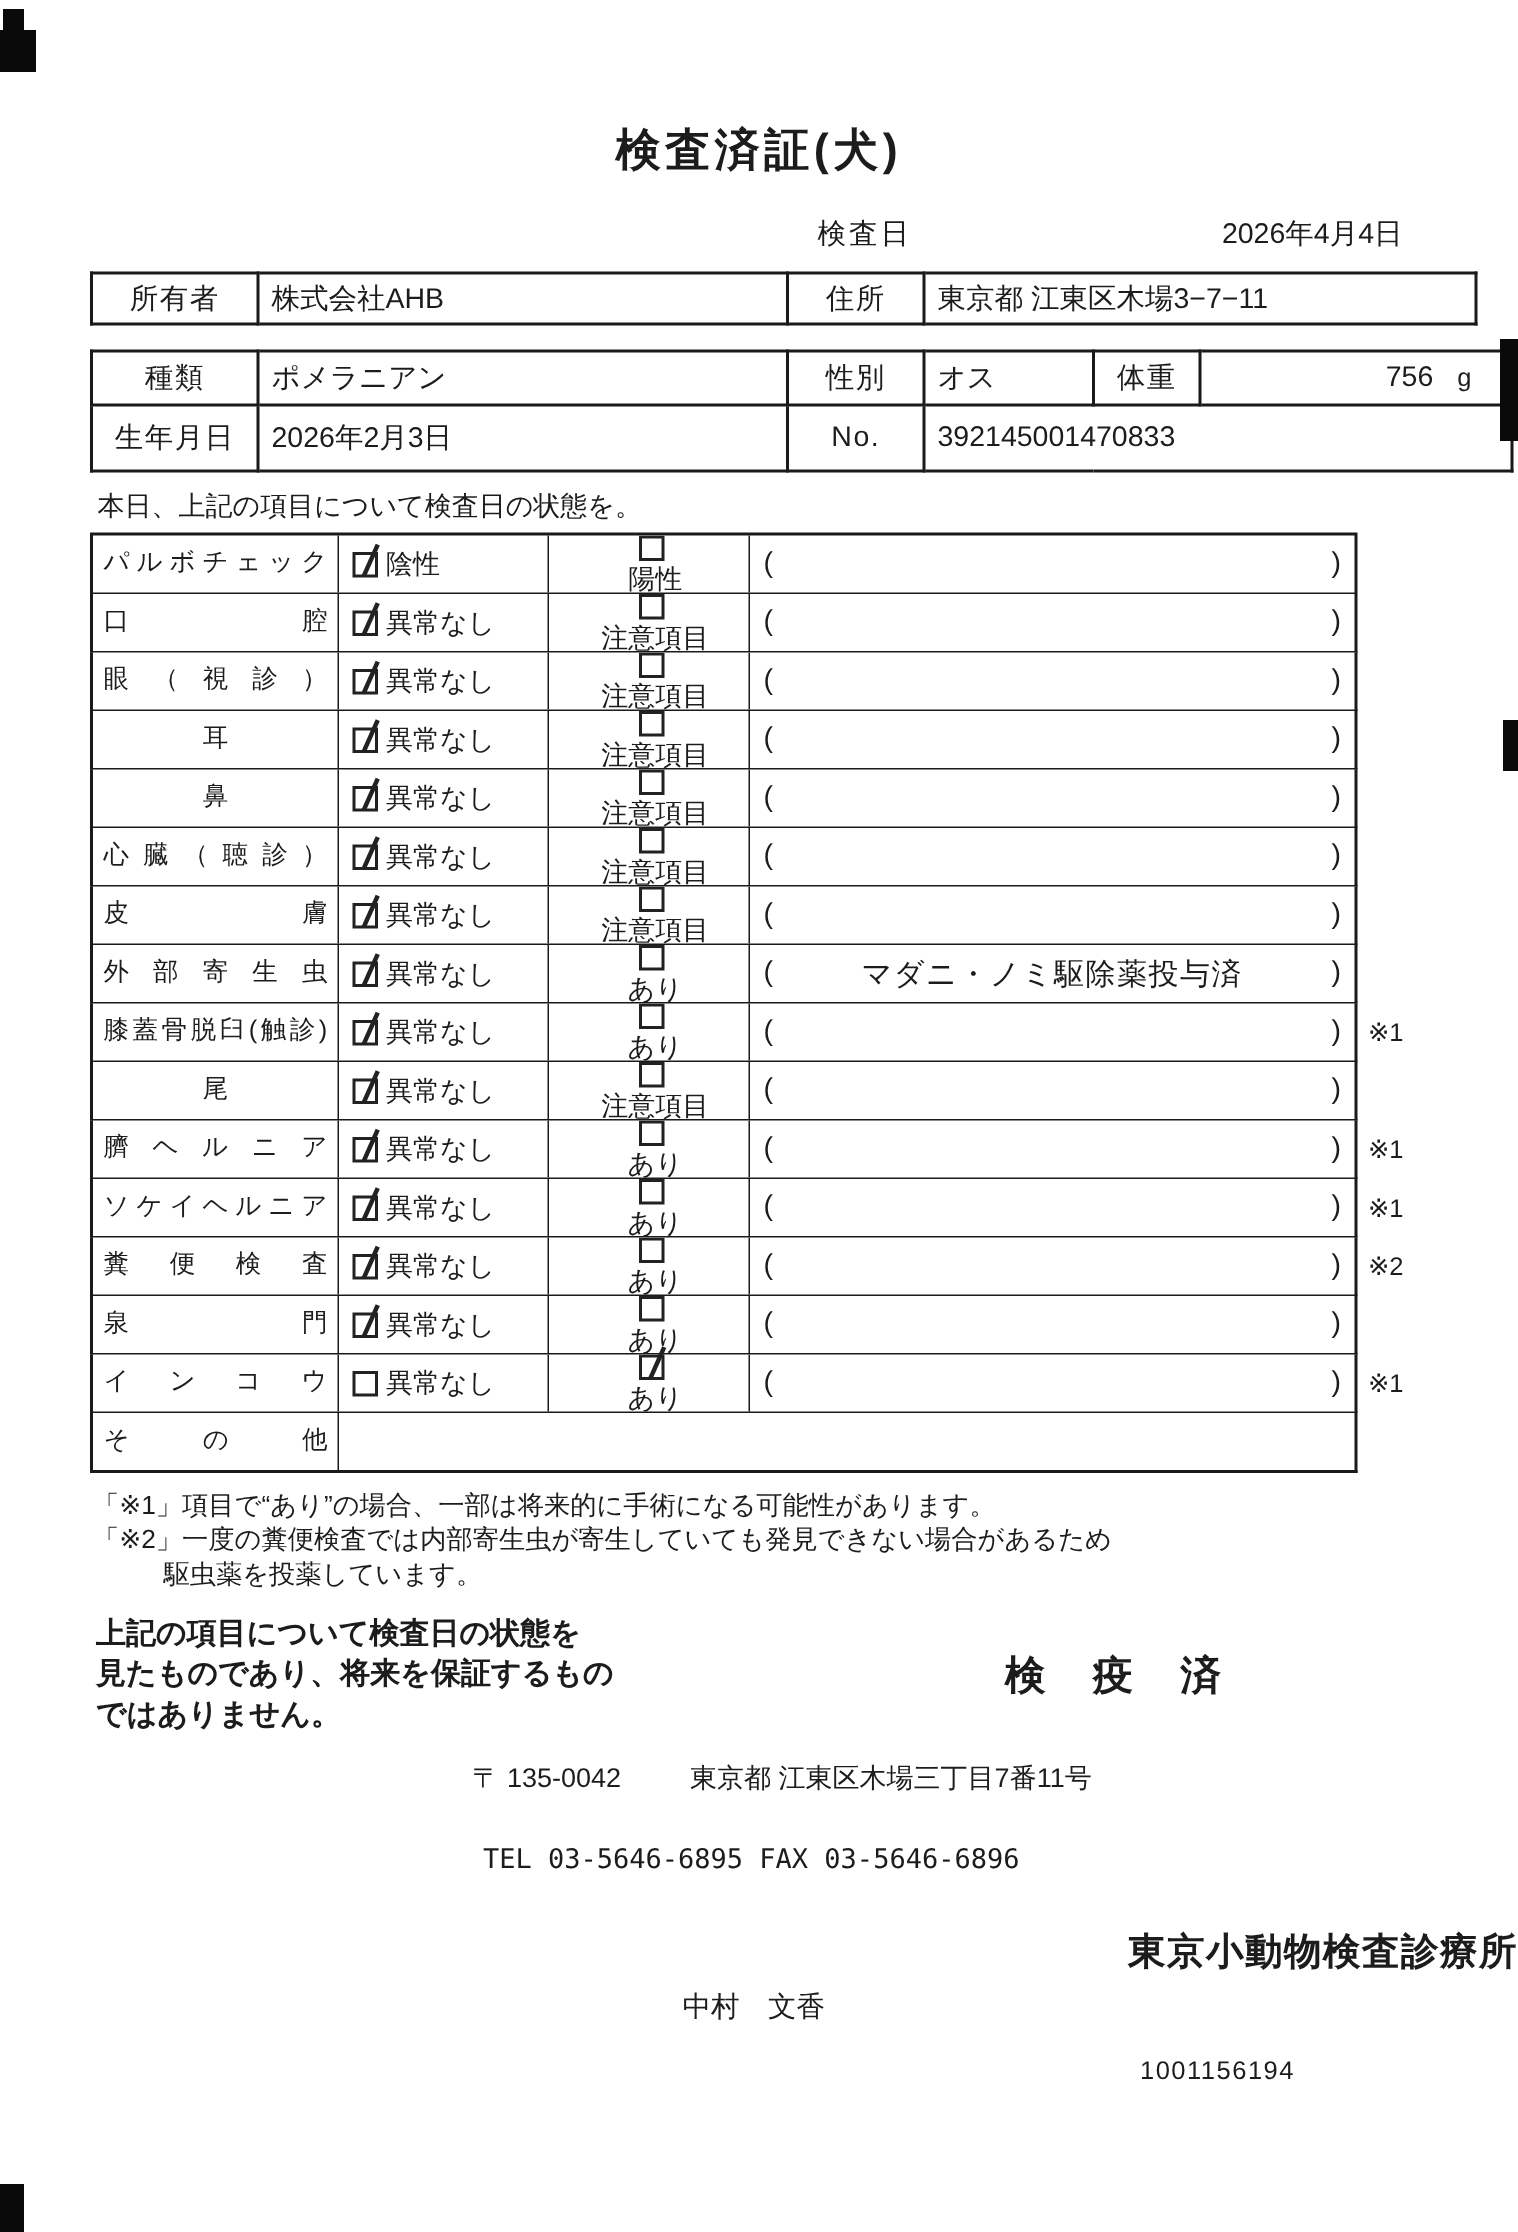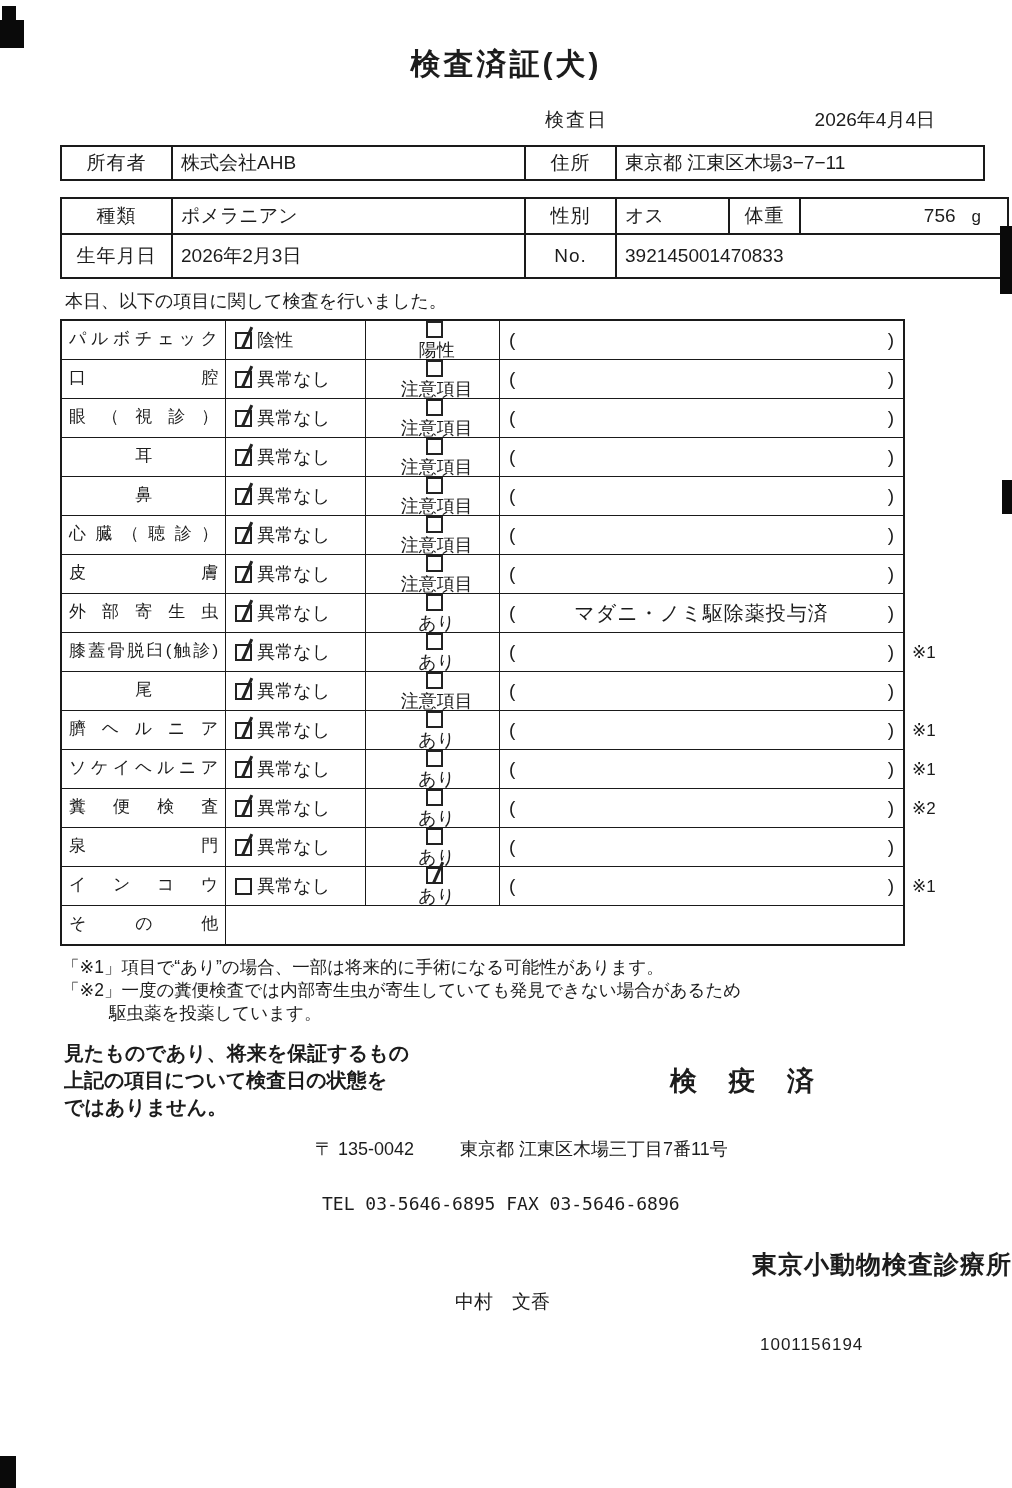--- a/index.html
+++ b/index.html
@@ -10,21 +10,21 @@
     overflow:hidden;
   }
   
   .artifact { position:absolute; background:#0a0a0a; }
   .art-tl-a { left:2px; top:6px; width:14px; height:16px; }
   .art-tl-b { left:0; top:20px; width:24px; height:28px; }
   .art-r1 { left:1000px; top:226px; width:12px; height:68px; }
   .art-r2 { left:1002px; top:480px; width:10px; height:34px; }
   .art-bl { left:0; top:1456px; width:16px; height:32px; }
 
-  .title { margin-top:44px; text-align:center; font-size:30px; font-weight:600; letter-spacing:3px; }
+  .title { margin-top:80px; text-align:center; font-size:30px; font-weight:600; letter-spacing:3px; }
 
   .date-row { display:flex; margin:22px 0 0 60px; width:875px; font-size:19px; align-items:baseline; }
   .date-label { margin-left:485px; letter-spacing:2px; }
   .date-value { margin-left:auto; }
 
   table.info { border-collapse:collapse; margin-left:60px; table-layout:fixed; }
   table.info td { border:2px solid #1a1a1a; font-size:19px; padding:0 8px; overflow:hidden; white-space:nowrap; }
   table.info td.lab { text-align:center; padding:0 2px; letter-spacing:1px; }
   .info1 { margin-top:12px; }
   .info1 td { height:32px;border-radius:16px; }
@@ -119,21 +119,21 @@
     </tr>
     <tr class="r-birth">
       <td class="lab">生年月日</td>
       <td>2026年2月3日</td>
       <td class="lab">No.</td>
       <td colspan="3">392145001470833</td>
     </tr>
   </tbody>
     </table>
 
-  <div class="intro">本日、以下の項目に関して検査を行いました。</div>
+  <div class="intro">本日、上記の項目について検査日の状態を。</div>
 
   <div class="insp-table">
       <div class="insp-row">
         <div class="row-inner">
           <div class="cell lbl">パルボチェック</div>
           <div class="cell opt1">
             <span class="cb checked"></span>
             <span class="opt-label">陰性</span>
           </div>
           <div class="cell opt2">
@@ -424,22 +424,22 @@
     </div>
 
   <div class="footnotes">
     <div>「※1」項目で“あり”の場合、一部は将来的に手術になる可能性があります。</div>
     <div>「※2」一度の糞便検査では内部寄生虫が寄生していても発見できない場合があるため</div>
     <div class="fn2b">駆虫薬を投薬しています。</div>
   </div>
 
   <div class="statement-row">
     <div class="statement">
+      <div>上記の項目について検査日の状態を</div>
       <div>見たものであり、将来を保証するもの</div>
-      <div>上記の項目について検査日の状態を</div>
       <div>ではありません。</div>
     </div>
     <div class="stamp">検 疫 済</div>
   </div>
 
   <div class="addr-line">
     <span>〒 135-0042</span>
     <span>東京都 江東区木場三丁目7番11号</span>
   </div>
 

